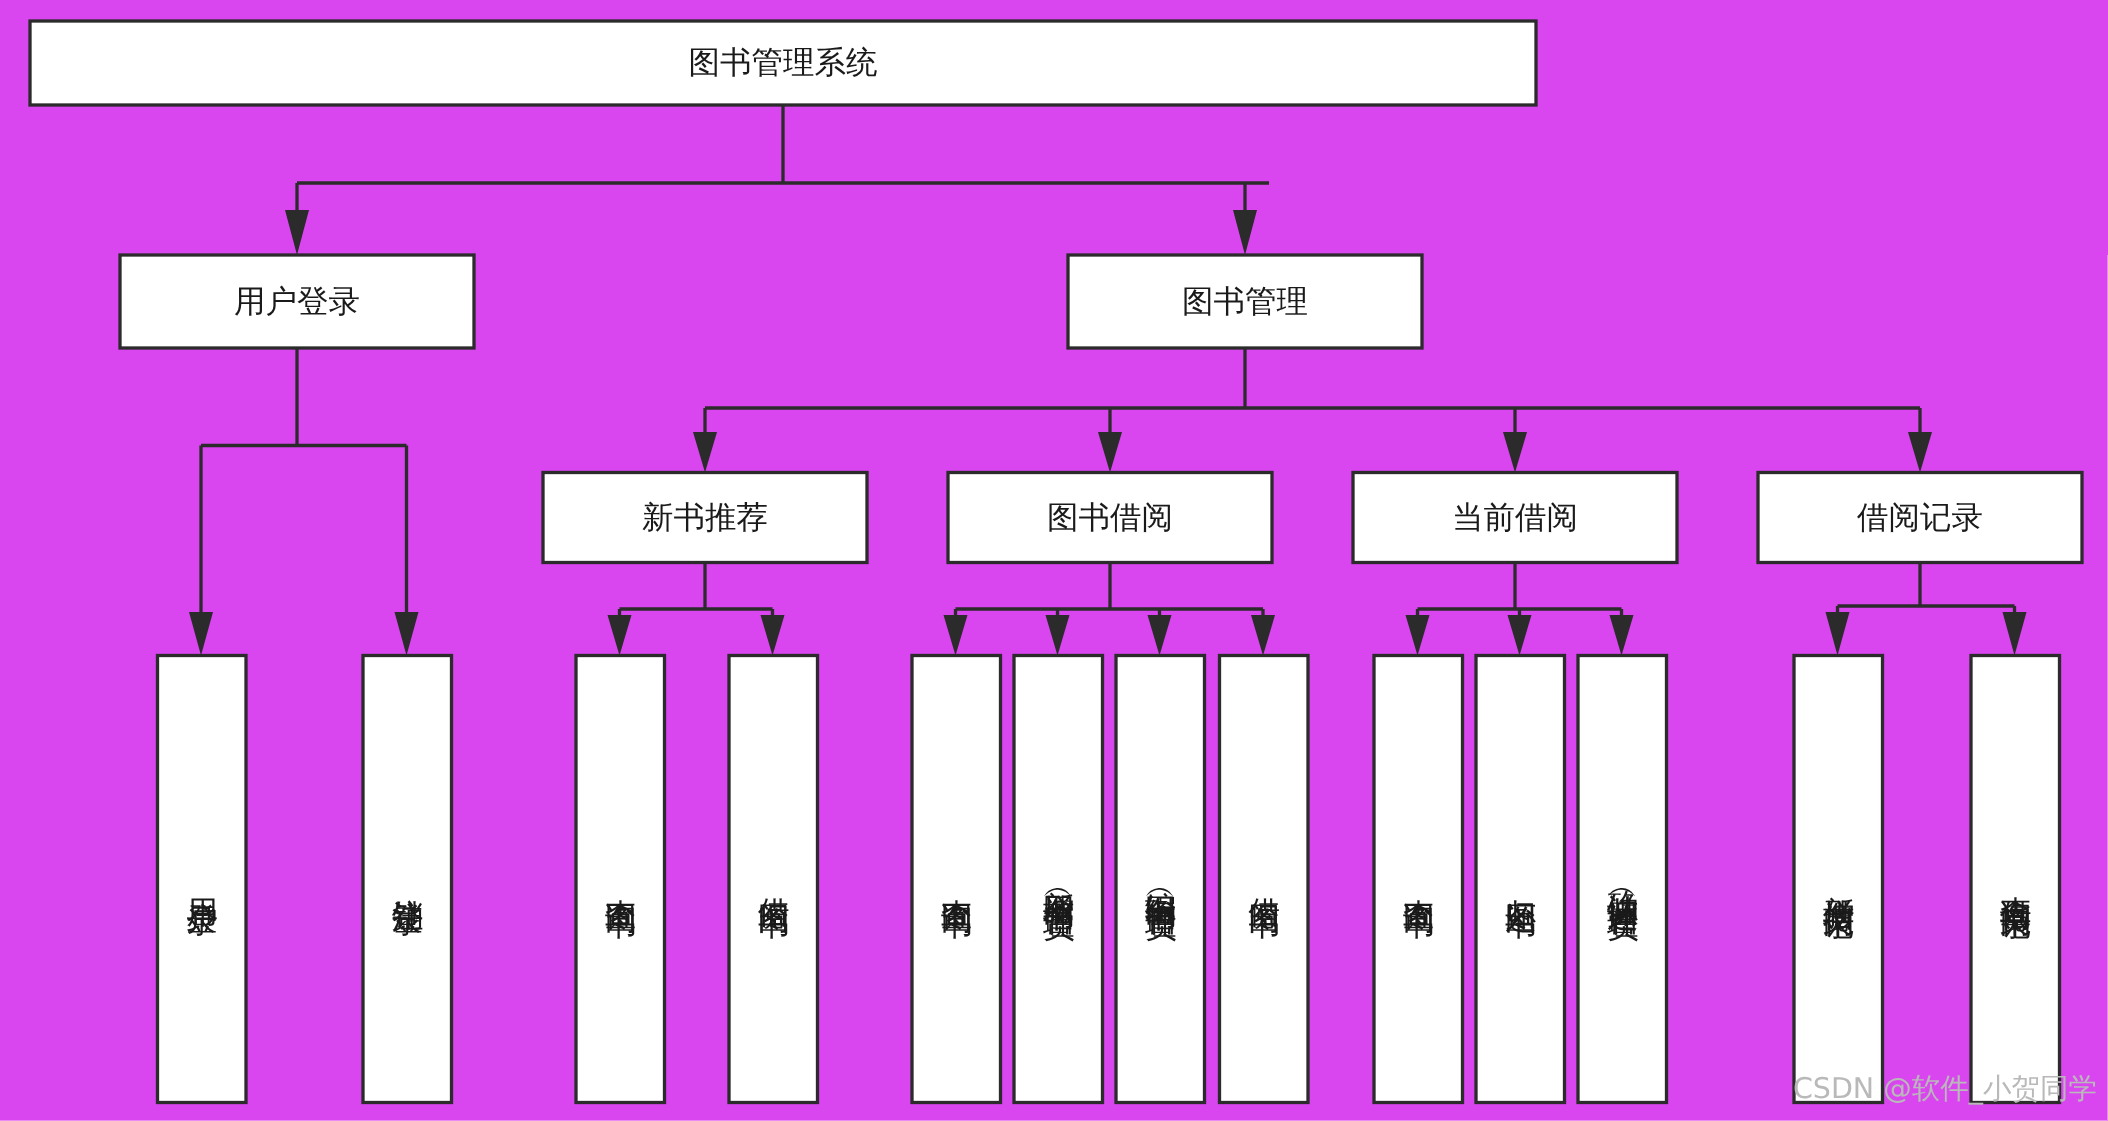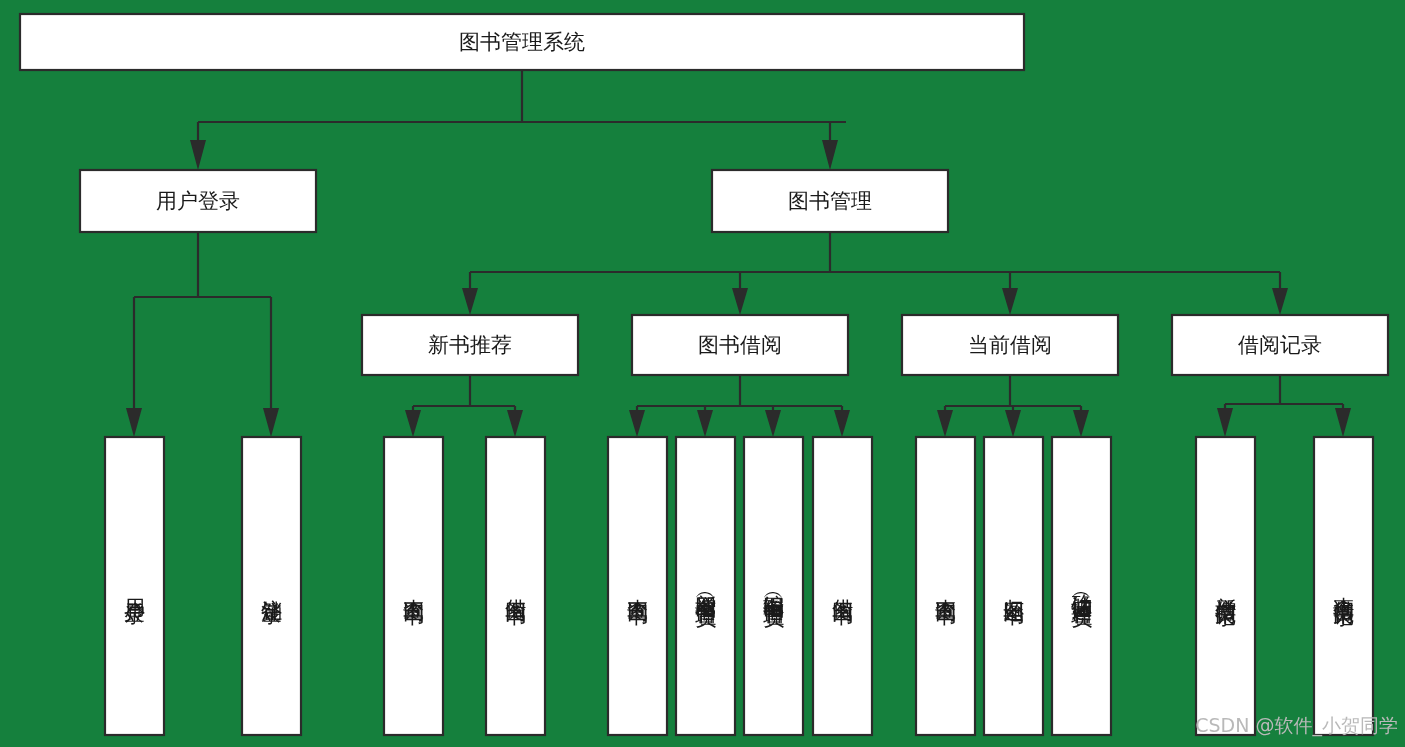--- a/index.html
+++ b/index.html
@@ -11,21 +11,21 @@
   body {
     width: 1405px;
     height: 747px;
     overflow: hidden;
     font-family: "DejaVu Sans", "Liberation Sans", sans-serif;
   }
   #diagram-root {
     position: relative;
     width: 1405px;
     height: 747px;
-    background: #15803d;
+    background: #d946ef;
   }
   svg.diagram-canvas {
     position: absolute;
     top: 0;
     left: 0;
     width: 1405px;
     height: 747px;
     display: block;
   }
   .node-box {

